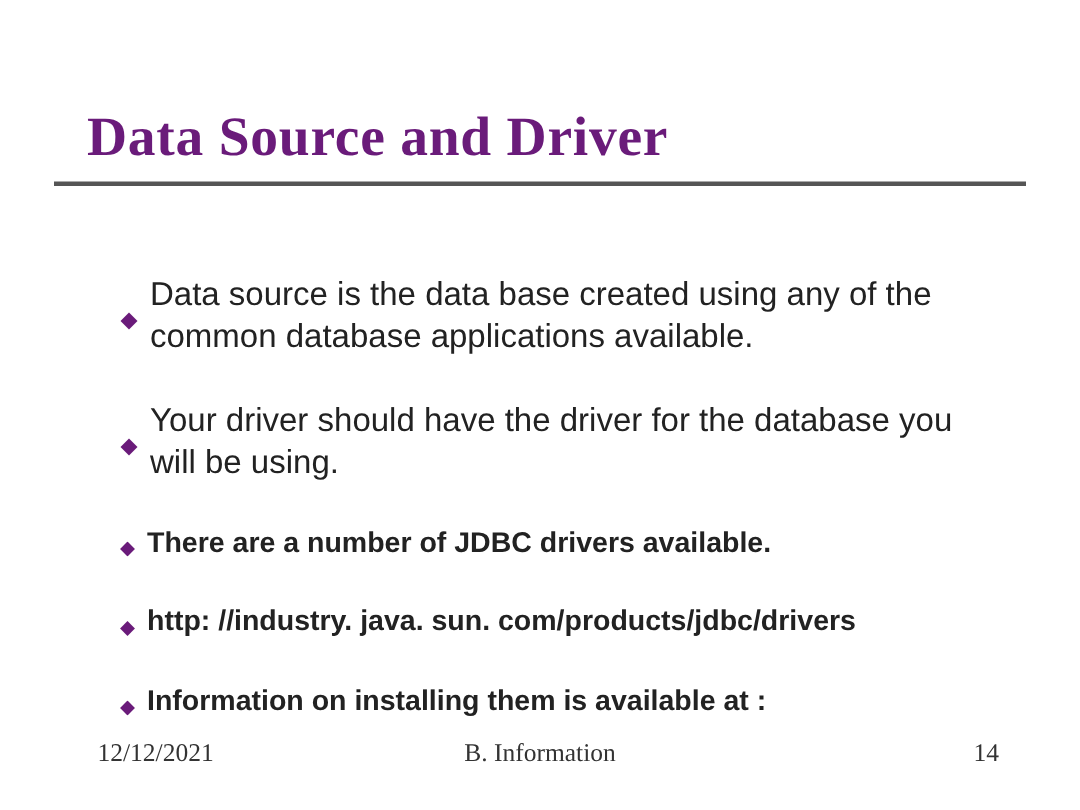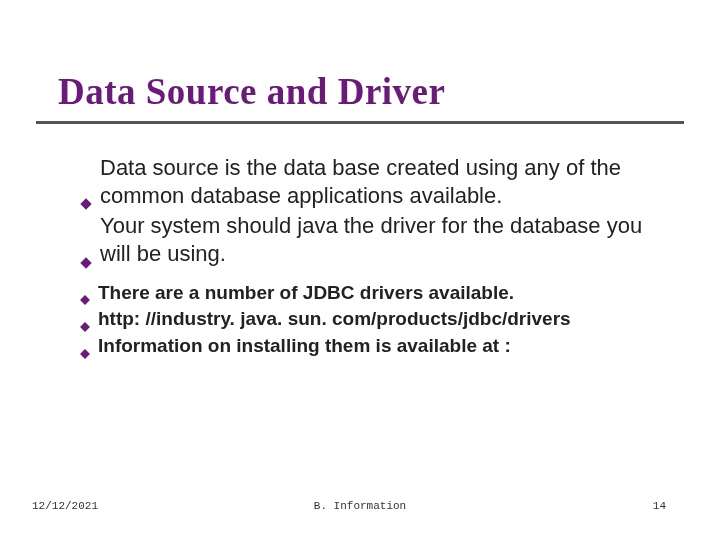--- a/index.html
+++ b/index.html
@@ -21,22 +21,23 @@
   .title-underline {
     height: 3px;
     background: #555;
     margin: 0 36px 0 36px;
   }
   .content {
     padding: 30px 50px 0 80px;
   }
   .bullet-item {
     display: flex;
-    align-items: flex-end;
+    align-items: center;
     margin-bottom: 2px;
+    margin-top: 28px;
   }
   .bullet {
     flex: 0 0 auto;
     width: 12px;
     height: 12px;
     margin-top: 8px;
     margin-right: 8px;
   }
   .bullet svg { display: block; }
   .item-text {
@@ -58,24 +59,24 @@
     height: 10px;
     margin-top: 7px;
   }
   .footer {
     position: absolute;
     bottom: 28px;
     left: 0;
     width: 100%;
     display: flex;
     justify-content: space-between;
-    padding: 0 54px 0 32px;
-    font-family: Liberation Mono, monospace;
+    padding: 0 54px 0 65px;
+    font-family: Liberation Serif, serif;
     color: #333;
-    font-size: 11px;
+    font-size: 17px;
   }
   .footer .center { position: absolute; left: 50%; transform: translateX(-50%); }
 </style>
 </head>
 <body>
 
 <div class="slide">
 
   <h1 class="title">Data Source and Driver</h1>
   <div class="title-underline"></div>
@@ -90,21 +91,21 @@
       </span>
       <span class="item-text">Data source is the data base created using any of the common database applications available.</span>
     </div>
 
     <div class="bullet-item">
       <span class="bullet">
         <svg viewBox="0 0 12 12" width="12" height="12">
             <rect x="2" y="2" width="8" height="8" fill="#6a1b7a" transform="rotate(45 6 6)"></rect>
           </svg>
       </span>
-      <span class="item-text">Your system should java the driver for the database you will be using.</span>
+      <span class="item-text">Your driver should have the driver for the database you will be using.</span>
     </div>
 
 
     <div class="small-group">
       <div class="bullet-item">
         <span class="bullet">
           <svg viewBox="0 0 10 10" width="10" height="10">
               <rect x="1.5" y="1.5" width="7" height="7" fill="#6a1b7a" transform="rotate(45 5 5)"></rect>
             </svg>
         </span>

